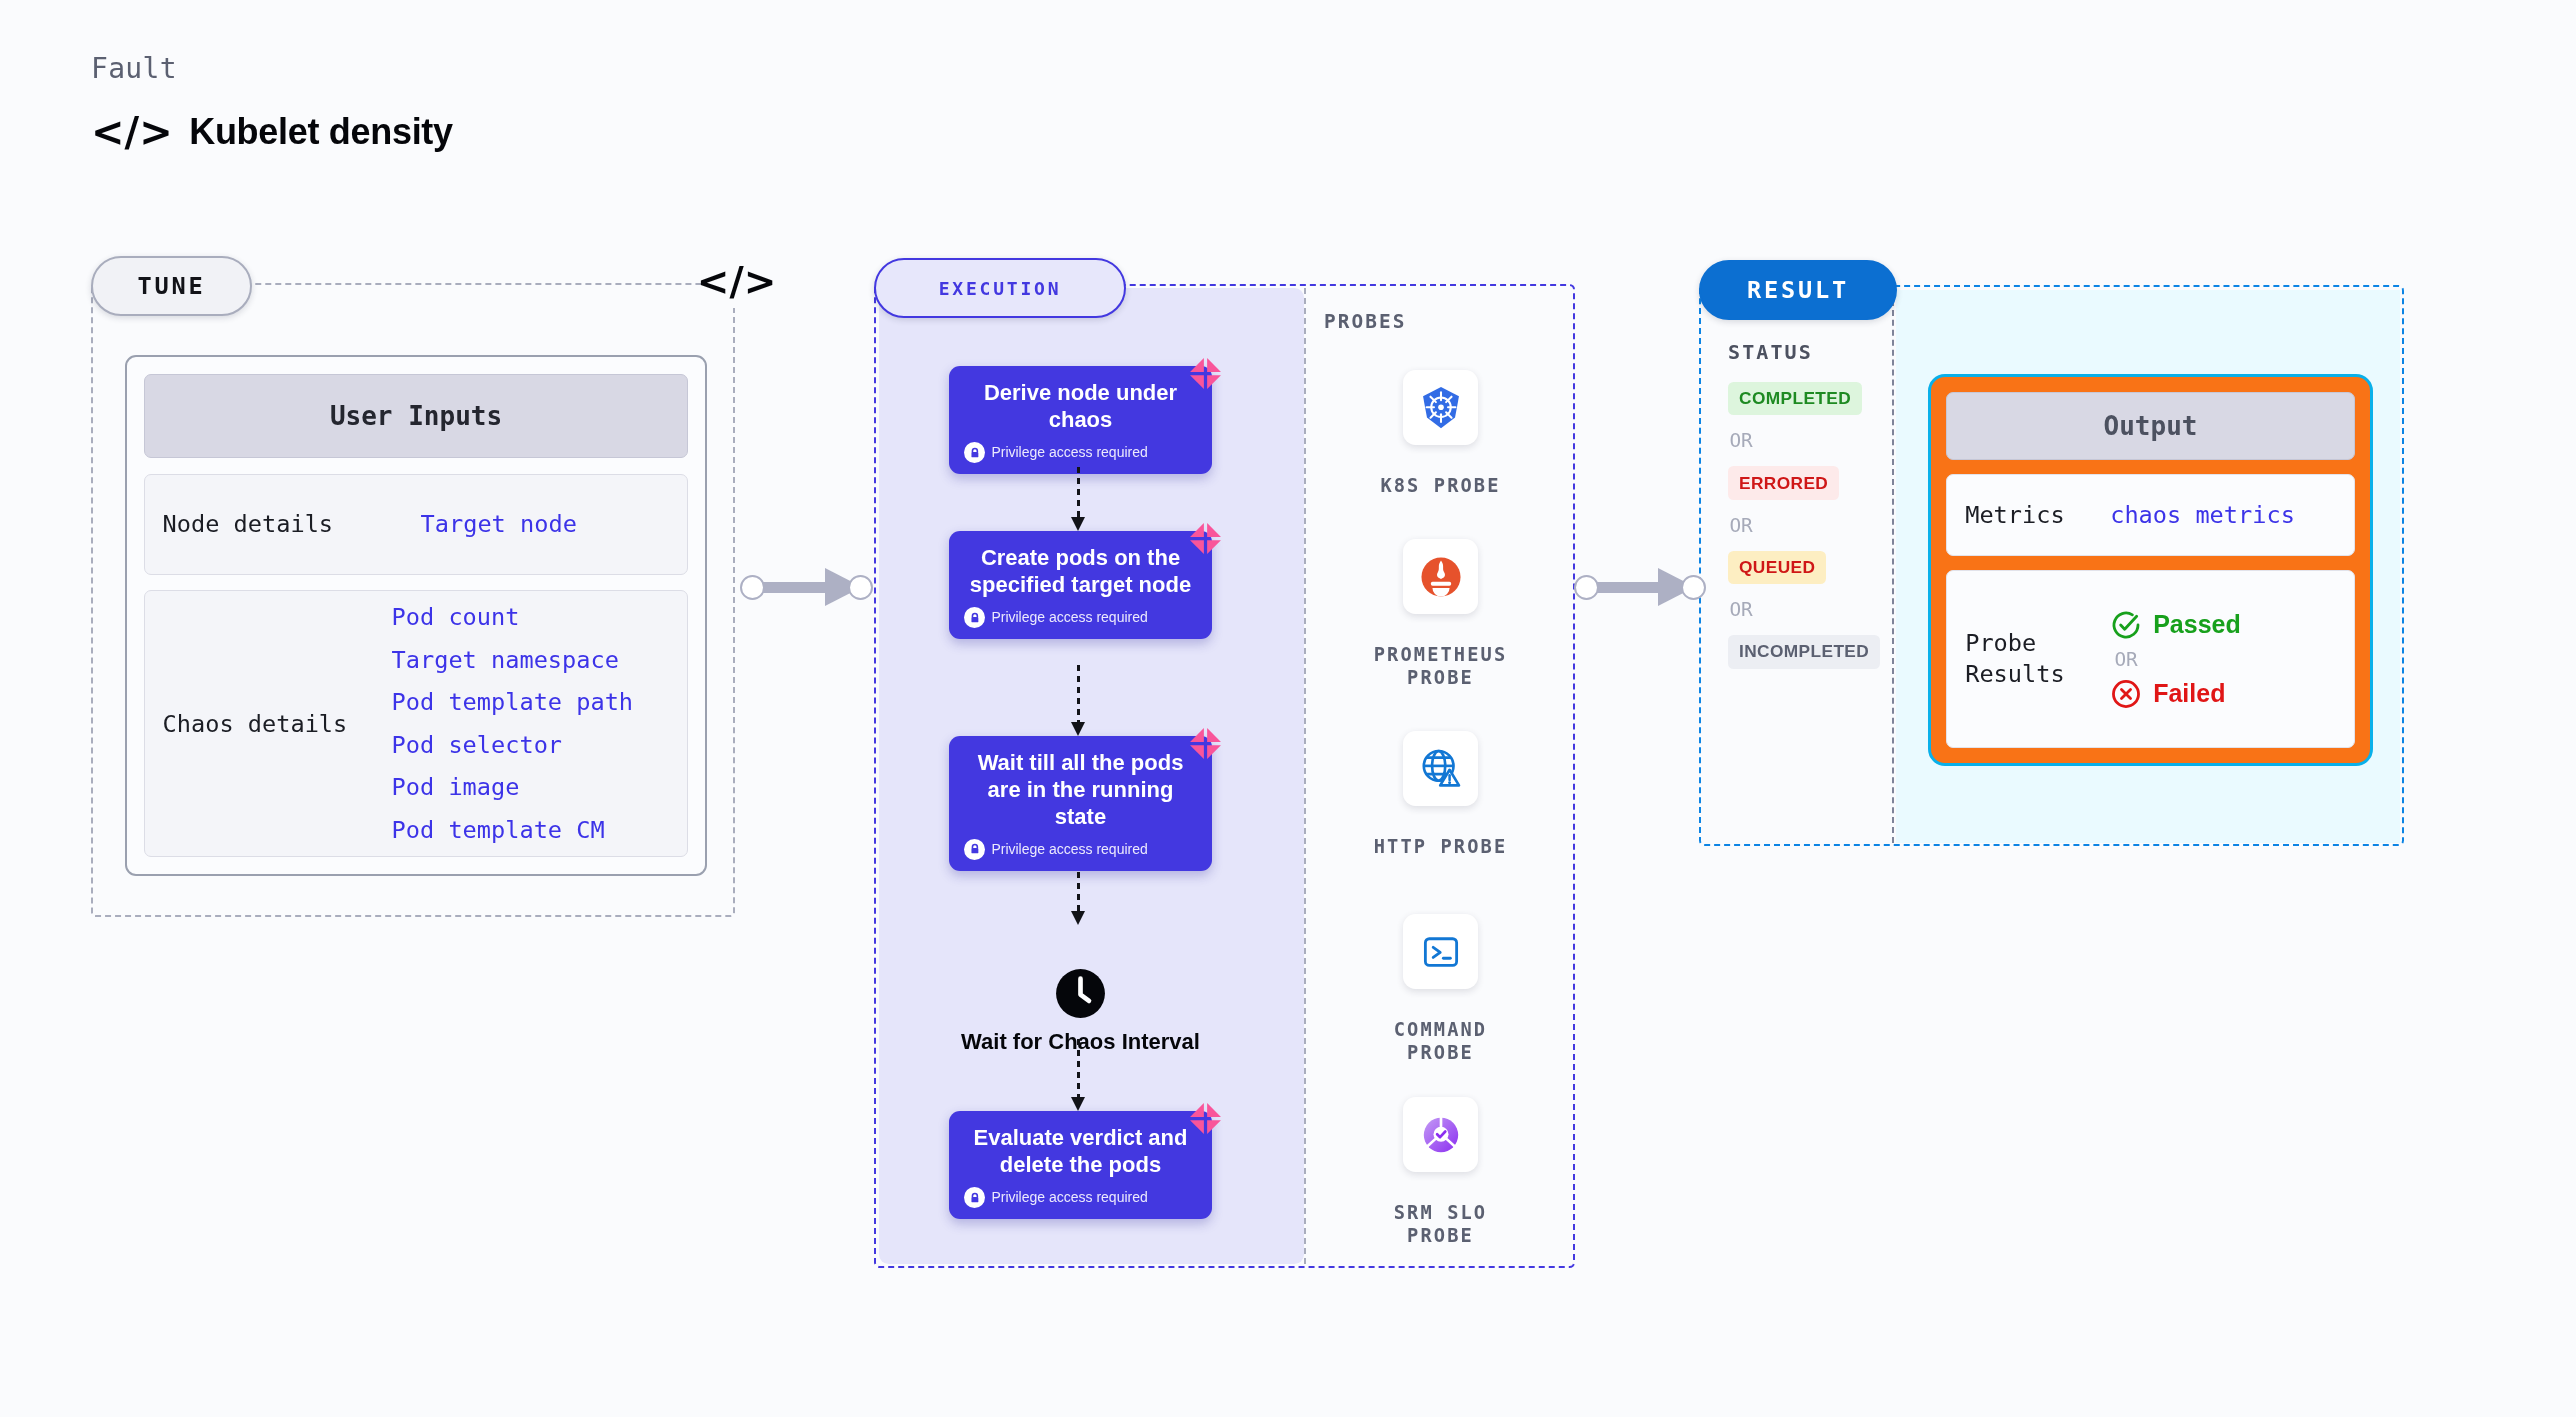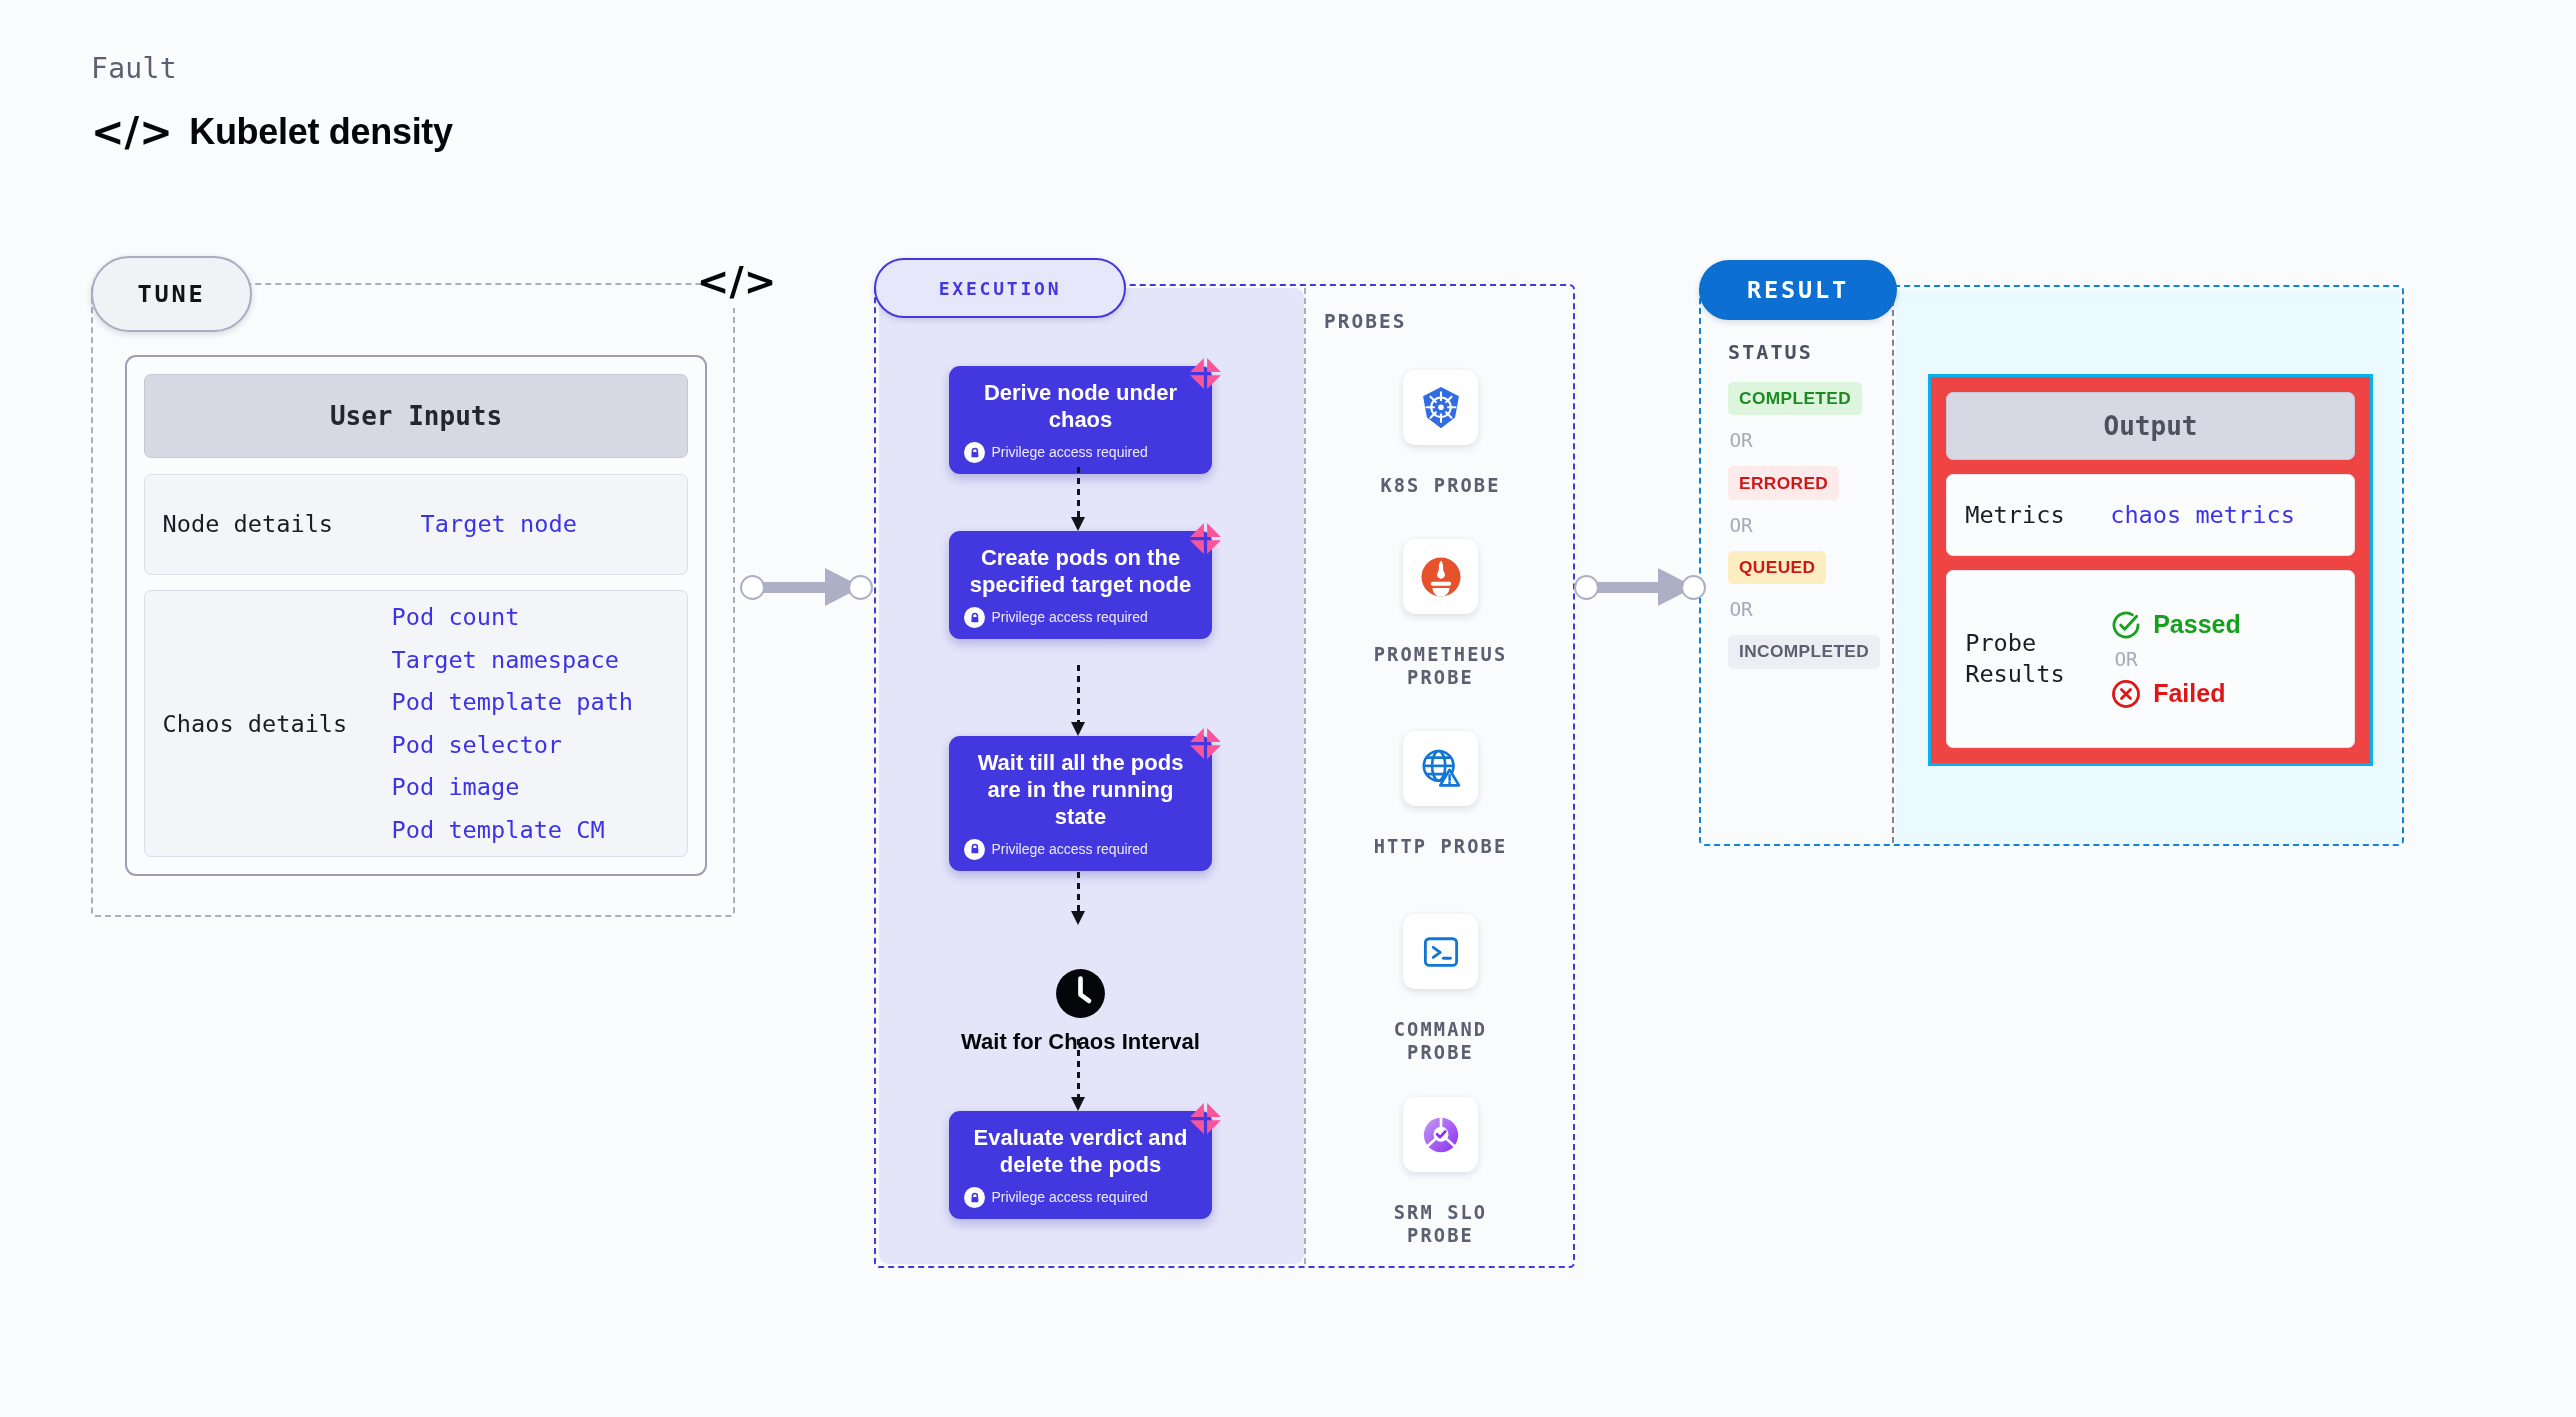--- a/index.html
+++ b/index.html
@@ -34,21 +34,21 @@
   
   .pill {
     position: absolute; z-index: 6;
     display: flex; align-items: center; justify-content: center;
     font-family: "DejaVu Sans Mono", monospace;
     font-weight: 700; letter-spacing: 2.8px;
     border-radius: 692px;
     box-shadow: 0 2.1px 6.2px rgba(30,35,60,.16);
   }
   .pill-tune {
-    left: 91px; top: 256px; width: 161px; height: 76px;
+    left: 91px; top: 256px; width: 161px; height: 60px;
     background: #f1f2f6; border: 2.1px solid #a9adbd;
     color: #121318; font-size: 23.6px;
   }
   .pill-exec {
     left: 874px; top: 258px; width: 252px; height: 60px;
     background: #e7e7fb; border: 2.1px solid #4338e0;
     color: #4338e0; font-size: 18px;
   }
   .pill-result {
     left: 1699px; top: 260px; width: 198px; height: 60px;
@@ -242,22 +242,22 @@
     font-size: 19.4px; color: #a6aab9; margin: 14px 0 14px 1.4px;
   }
   .result-right {
     position: absolute; left: 1896px; top: 290px;
     width: 504px; height: 553px;
     background: #eafaff;
   }
   .output-card {
     position: absolute; left: 1928px; top: 374px;
     width: 445px; height: 392px;
-    background: #ef4444; border: 3.5px solid #09b0ea;
-    border-radius: 0; padding: 15.2px;
+    background: #f97316; border: 3.5px solid #09b0ea;
+    border-radius: 17px; padding: 15.2px;
     display: flex; flex-direction: column; gap: 14px;
   }
   .out-head {
     height: 68px; background: #d8d8e4; border: 1.4px solid #c6c7d6;
     border-radius: 7px; display: flex; align-items: center;
     justify-content: center;
     font-family: "DejaVu Sans Mono", monospace;
     font-size: 26px; font-weight: 700; color: #4c5160;
   }
   .out-row {

